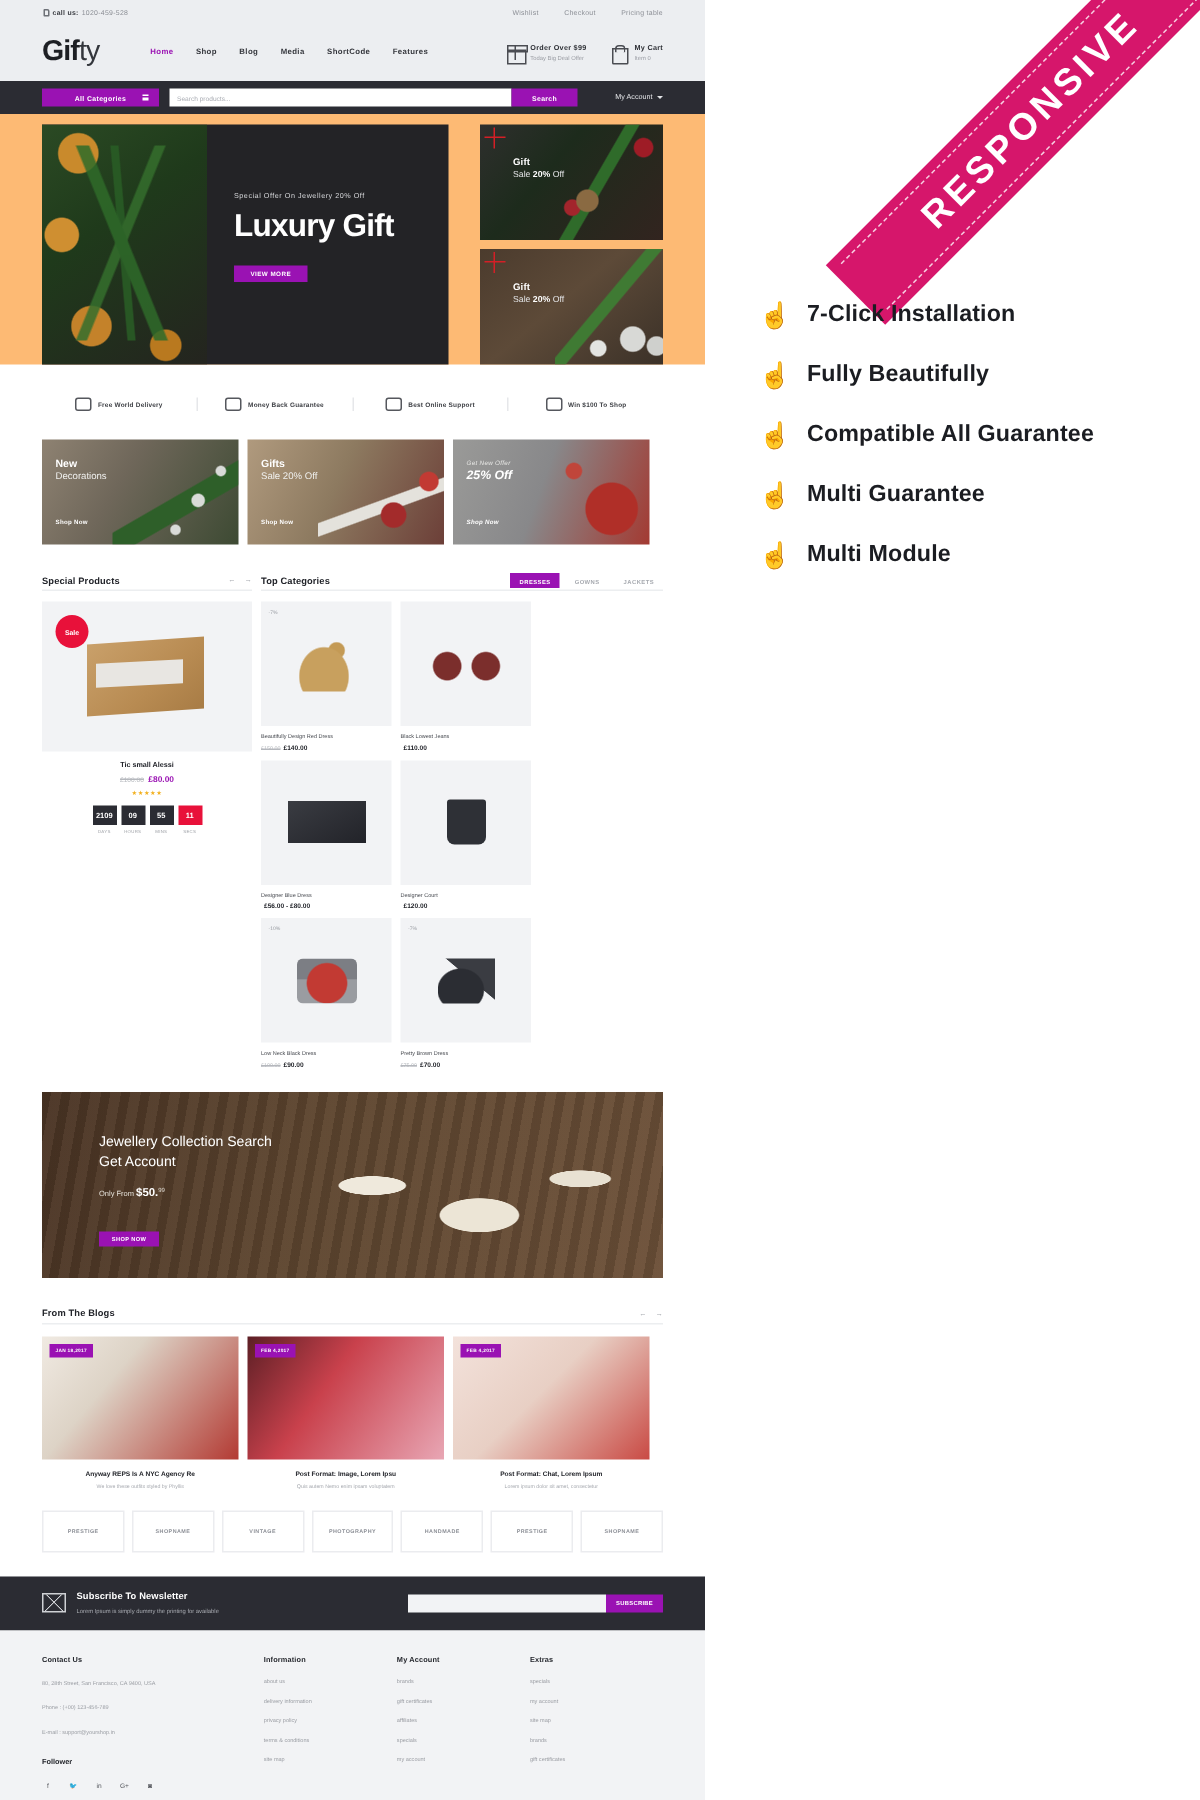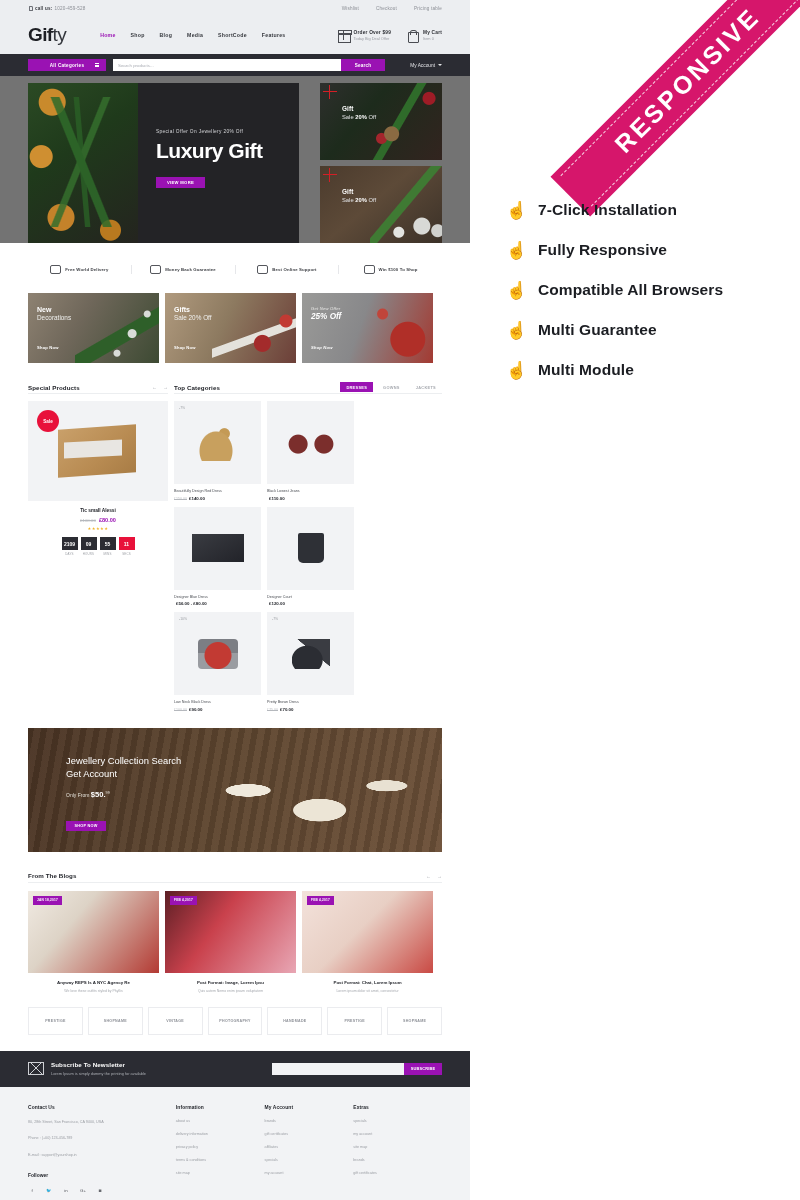--- a/index.html
+++ b/index.html
@@ -68,21 +68,21 @@
     align-items:center; padding-left:5px; font-size:4.4px; color:#a9acb3;
   }
   .srch-btn { width:44px; height:12px; background:#9a12b3; color:#fff; font-size:4.6px;
     font-weight:bold; display:flex; align-items:center; justify-content:center; letter-spacing:.2px;}
   .myacct { margin-left:auto; color:#e4e5e8; font-size:4.8px; display:flex; align-items:center; gap:3px; }
   .caret { width:0;height:0;border-left:2.2px solid transparent;border-right:2.2px solid transparent;border-top:2.6px solid #e4e5e8;}
 
   .content { background:#fff; }
 
   
-  .hero-wrap { display:flex; gap:21px; padding:7px 28px 0 28px; background:#737373; }
+  .hero-wrap { display:flex; gap:21px; padding:7px 28px 0 28px; background:#fdba74; }
   .hero-main {
     width:278px; height:160px; position:relative; overflow:hidden;
     background:#232326;
   }
   .hero-img-l {
     position:absolute; left:0; top:0; width:110px; height:100%;
     background:
       radial-gradient(circle at 22% 12%, #c98a2c 0 13px, transparent 14px),
       radial-gradient(circle at 12% 46%, #cf8f31 0 11px, transparent 12px),
       radial-gradient(circle at 30% 84%, #c4822a 0 13px, transparent 14px),
@@ -669,25 +669,25 @@
     <span>RESPONSIVE</span>
   </div>
 
   <div class="feat-list">
     <div class="feat">
       <span class="feat-ic">☝</span>
       <span class="feat-tx">7-Click Installation</span>
     </div>
     <div class="feat">
       <span class="feat-ic">☝</span>
-      <span class="feat-tx">Fully Responsive</span>
+      <span class="feat-tx">Fully Beautifully</span>
     </div>
     <div class="feat">
       <span class="feat-ic">☝</span>
-      <span class="feat-tx">Compatible All Browsers</span>
+      <span class="feat-tx">Compatible All Guarantee</span>
     </div>
     <div class="feat">
       <span class="feat-ic">☝</span>
       <span class="feat-tx">Multi Guarantee</span>
     </div>
     <div class="feat">
       <span class="feat-ic">☝</span>
       <span class="feat-tx">Multi Module</span>
     </div>
   </div>

